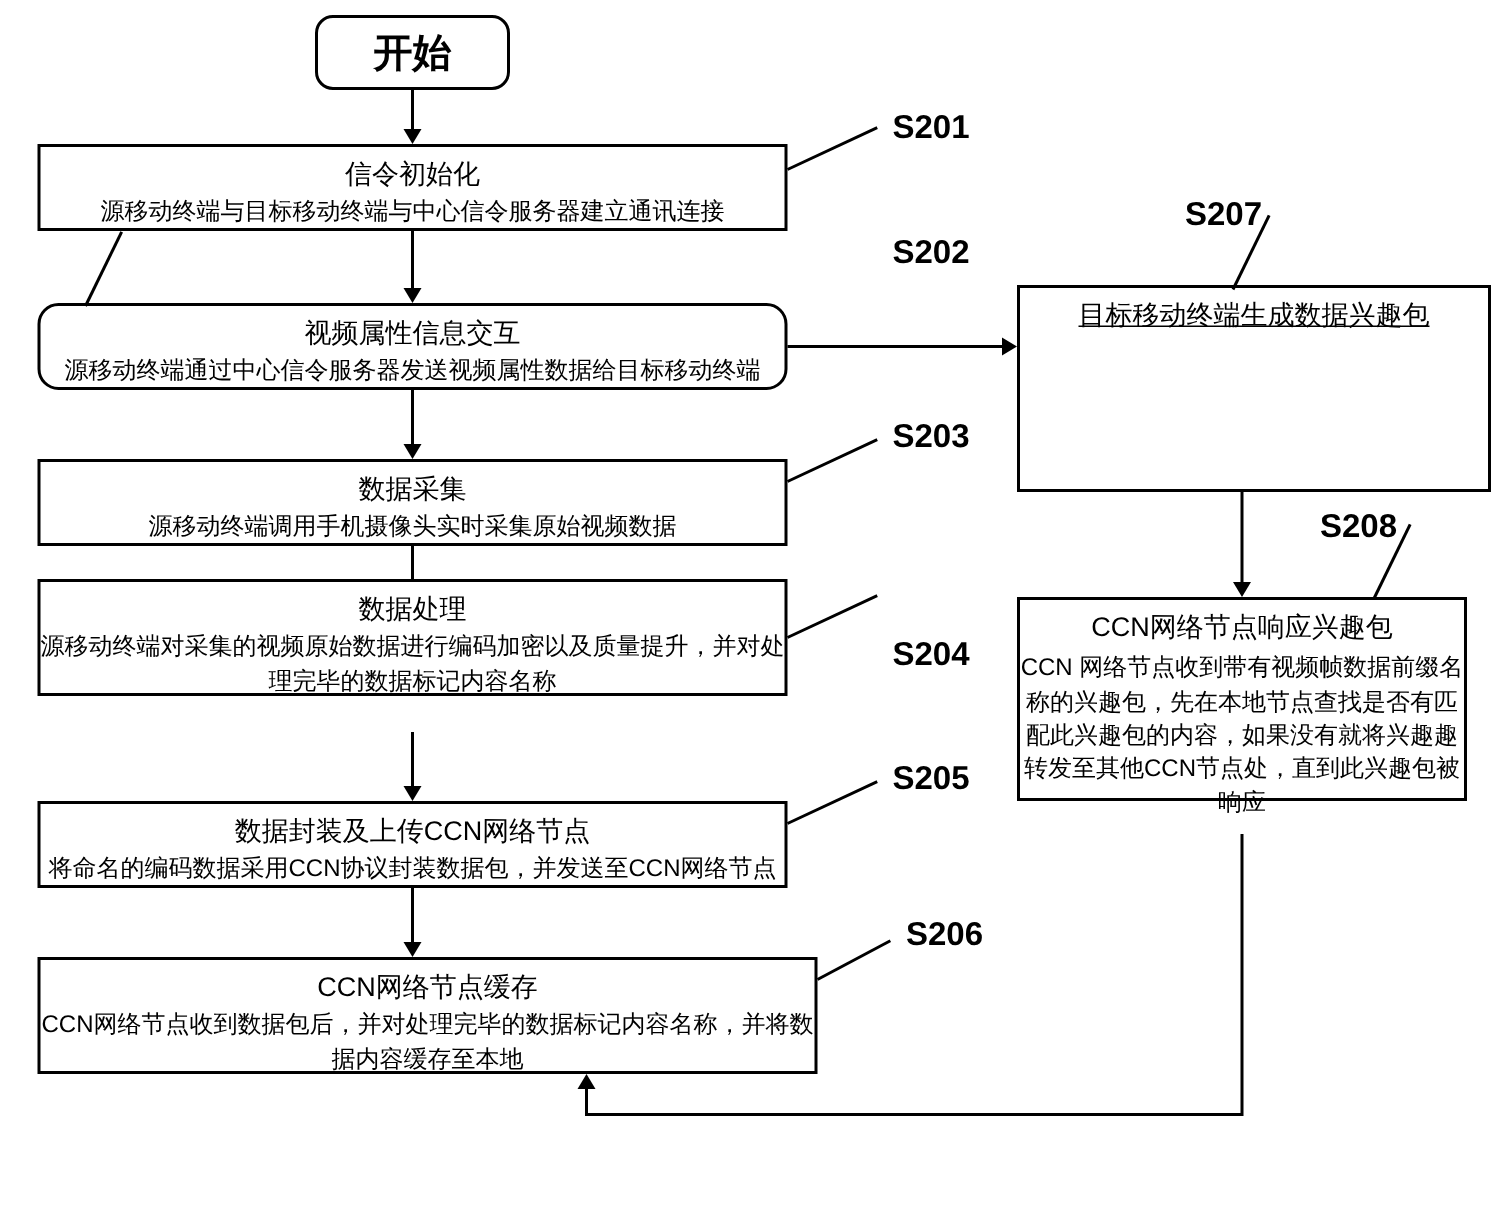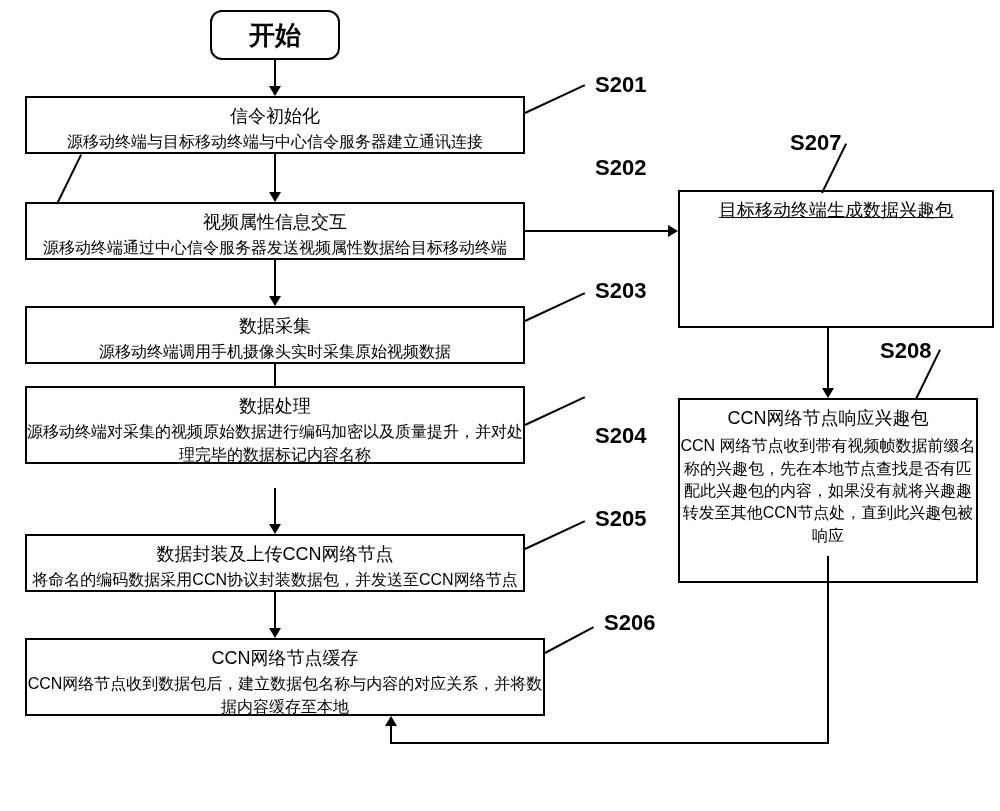--- a/index.html
+++ b/index.html
@@ -90,21 +90,21 @@
 <div class="flow-box" style="left:25px; top:96px; width:500px; height:58px;">
   <div class="box-title">信令初始化</div>
   <div class="box-desc">源移动终端与目标移动终端与中心信令服务器建立通讯连接</div>
 </div>
 <div class="leader-line" style="left:525px; top:112px; width:66px; transform: rotate(-25deg);"></div>
 <div class="step-label" style="left:595px; top:72px;">S201</div>
 
 <div class="arrow-line" style="left:274px; top:154px; width:2px; height:40px;"></div>
 <div class="arrow-down" style="left:269px; top:192px;"></div>
 
-<div class="flow-box" style="left:25px; top:202px; width:500px; height:58px;">
+<div class="flow-box" style="left:25px; top:202px; width:500px; height:58px;border-radius:14px;">
   <div class="box-title">视频属性信息交互</div>
   <div class="box-desc">源移动终端通过中心信令服务器发送视频属性数据给目标移动终端</div>
 </div>
 <div class="leader-line" style="left:57px; top:203px; width:55px; transform: rotate(-64deg);"></div>
 <div class="step-label" style="left:595px; top:155px;">S202</div>
 
 <div class="arrow-line" style="left:274px; top:260px; width:2px; height:38px;"></div>
 <div class="arrow-down" style="left:269px; top:296px;"></div>
 
 <div class="flow-box" style="left:25px; top:306px; width:500px; height:58px;">
@@ -132,38 +132,38 @@
   <div class="box-desc">将命名的编码数据采用CCN协议封装数据包，并发送至CCN网络节点</div>
 </div>
 <div class="leader-line" style="left:525px; top:548px; width:66px; transform: rotate(-25deg);"></div>
 <div class="step-label" style="left:595px; top:506px;">S205</div>
 
 <div class="arrow-line" style="left:274px; top:592px; width:2px; height:38px;"></div>
 <div class="arrow-down" style="left:269px; top:628px;"></div>
 
 <div class="flow-box" style="left:25px; top:638px; width:520px; height:78px;">
   <div class="box-title">CCN网络节点缓存</div>
-  <div class="box-desc">CCN网络节点收到数据包后，建立数据包名称与内容的对应关系，并将数据内容缓存至本地</div>
+  <div class="box-desc">CCN网络节点收到数据包后，并对处理完毕的数据标记内容名称，并将数据内容缓存至本地</div>
 </div>
 <div class="leader-line" style="left:545px; top:652px; width:55px; transform: rotate(-28deg);"></div>
 <div class="step-label" style="left:604px; top:610px;">S206</div>
 
 <div class="arrow-line" style="left:525px; top:230px; width:145px; height:2px;"></div>
 <div class="arrow-right" style="left:668px; top:225px;"></div>
 
 <div class="flow-box" style="left:678px; top:190px; width:316px; height:138px;text-decoration:underline;">
   <div class="box-title" style="margin-bottom:4px;">目标移动终端生成数据兴趣包</div>
 </div>
 <div class="leader-line" style="left:822px; top:192px; width:55px; transform: rotate(-64deg);"></div>
 <div class="step-label" style="left:790px; top:130px;">S207</div>
 
 <div class="arrow-line" style="left:827px; top:328px; width:2px; height:62px;"></div>
 <div class="arrow-down" style="left:822px; top:388px;"></div>
 
-<div class="flow-box" style="left:678px; top:398px; width:300px; height:185px;">
+<div class="flow-box" style="left:678px; top:398px; width:300px; height:136px;">
   <div class="box-title" style="margin-bottom:4px;">CCN网络节点响应兴趣包</div>
   <div class="box-desc">CCN 网络节点收到带有视频帧数据前缀名称的兴趣包，先在本地节点查找是否有匹配此兴趣包的内容，如果没有就将兴趣趣转发至其他CCN节点处，直到此兴趣包被响应</div>
 </div>
 <div class="leader-line" style="left:916px; top:398px; width:55px; transform: rotate(-64deg);"></div>
 <div class="step-label" style="left:880px; top:338px;">S208</div>
 
 <div class="arrow-line" style="left:827px; top:556px; width:2px; height:188px;"></div>
 <div class="arrow-line" style="left:390px; top:742px; width:438px; height:2px;"></div>
 <div class="arrow-line" style="left:390px; top:724px; width:2px; height:20px;"></div>
 <div class="arrow-down" style="left:385px; top:716px; transform: rotate(180deg);"></div>

